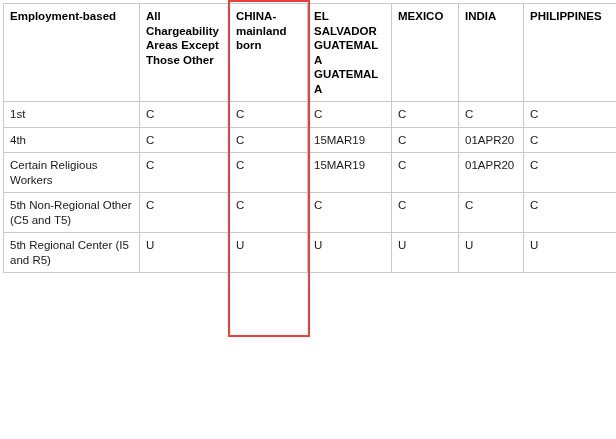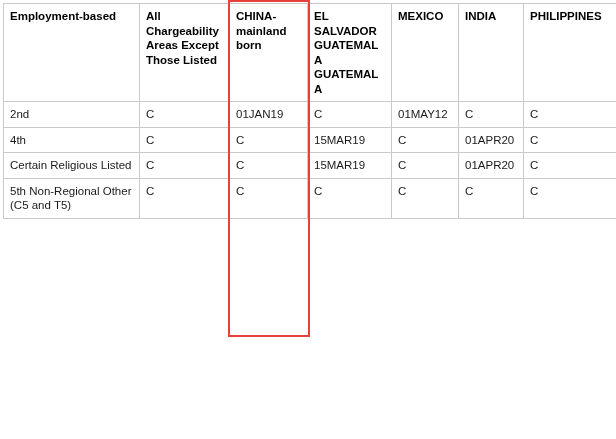--- a/index.html
+++ b/index.html
@@ -79,62 +79,71 @@
         <col class="c1">
         <col class="c2">
         <col class="c3">
         <col class="c4">
         <col class="c5">
         <col class="c6">
     </colgroup>
     <thead>
       <tr>
         <td>Employment-based</td>
-        <td>All Chargeability Areas Except Those Listed</td>
+        <td>All Chargeability Areas Except Those Other</td>
         <td>CHINA-mainland born</td>
         <td>EL SALVADOR GUATEMALA GUATEMALA</td>
         <td>MEXICO</td>
         <td>INDIA</td>
         <td>PHILIPPINES</td>
       </tr>
     </thead>
     <tbody>
-      <tr class="row-2nd">
-        <td>2nd</td>
+      <tr class="row-1st">
+        <td>1st</td>
         <td>C</td>
-        <td class="cell-green nowrap">01JAN19</td>
+        <td class="cell-green">C</td>
         <td>C</td>
-        <td class="nowrap">01MAY12</td>
+        <td>C</td>
         <td>C</td>
         <td>C</td>
       </tr>
       <tr class="row-4th">
         <td>4th</td>
         <td>C</td>
         <td class="cell-green">C</td>
         <td class="nowrap">15MAR19</td>
         <td>C</td>
         <td class="cell-green nowrap">01APR20</td>
         <td>C</td>
       </tr>
       <tr class="row-relig">
-        <td class="tall2">Certain Religious Listed</td>
+        <td class="tall2">Certain Religious Workers</td>
         <td>C</td>
         <td class="cell-green">C</td>
         <td class="nowrap">15MAR19</td>
         <td>C</td>
         <td class="cell-green nowrap">01APR20</td>
         <td>C</td>
       </tr>
       <tr class="row-5thnon">
         <td class="tall3">5th Non-Regional Other (C5 and T5)</td>
         <td>C</td>
         <td class="cell-green">C</td>
         <td>C</td>
         <td>C</td>
         <td>C</td>
         <td>C</td>
       </tr>
+      <tr class="row-5threg">
+        <td class="tall2">5th Regional Center (I5 and R5)</td>
+        <td>U</td>
+        <td class="cell-green">U</td>
+        <td>U</td>
+        <td>U</td>
+        <td>U</td>
+        <td>U</td>
+      </tr>
     </tbody>
   </table>
 
   <div id="china-highlight" style="left: 227.5px; top: -3px; width: 82px; height: 337px; border-color: rgb(232, 64, 58);"></div>
 </div>
 
 </body></html>

